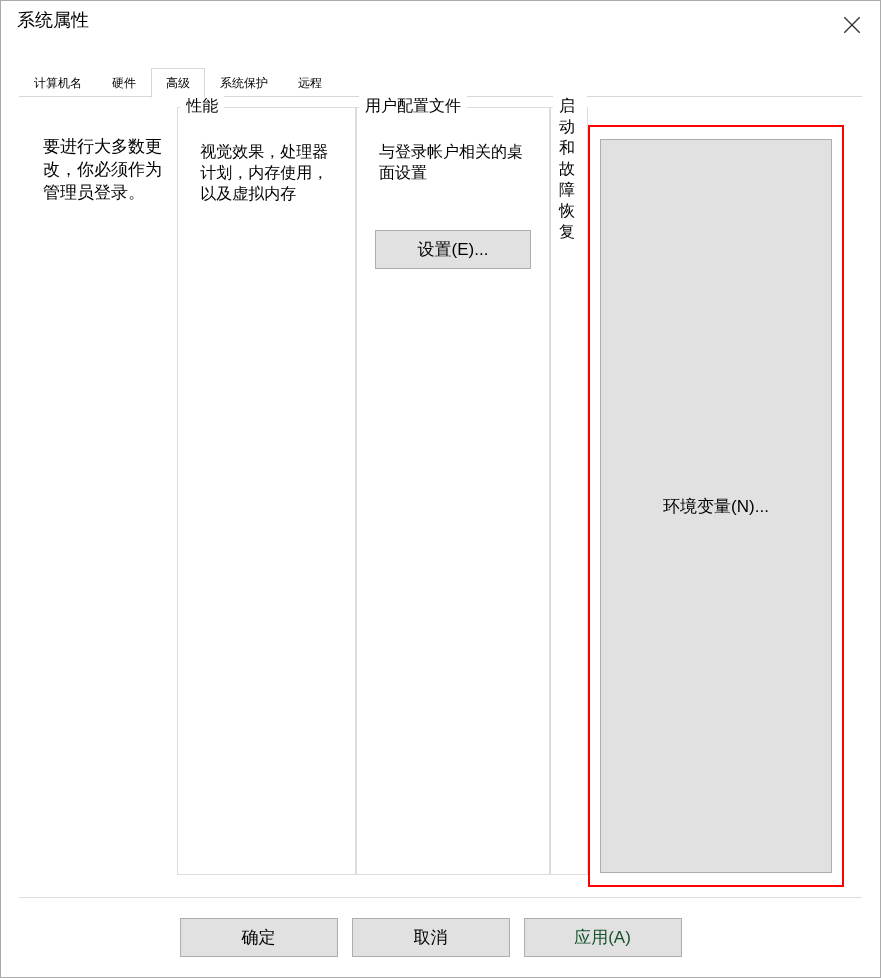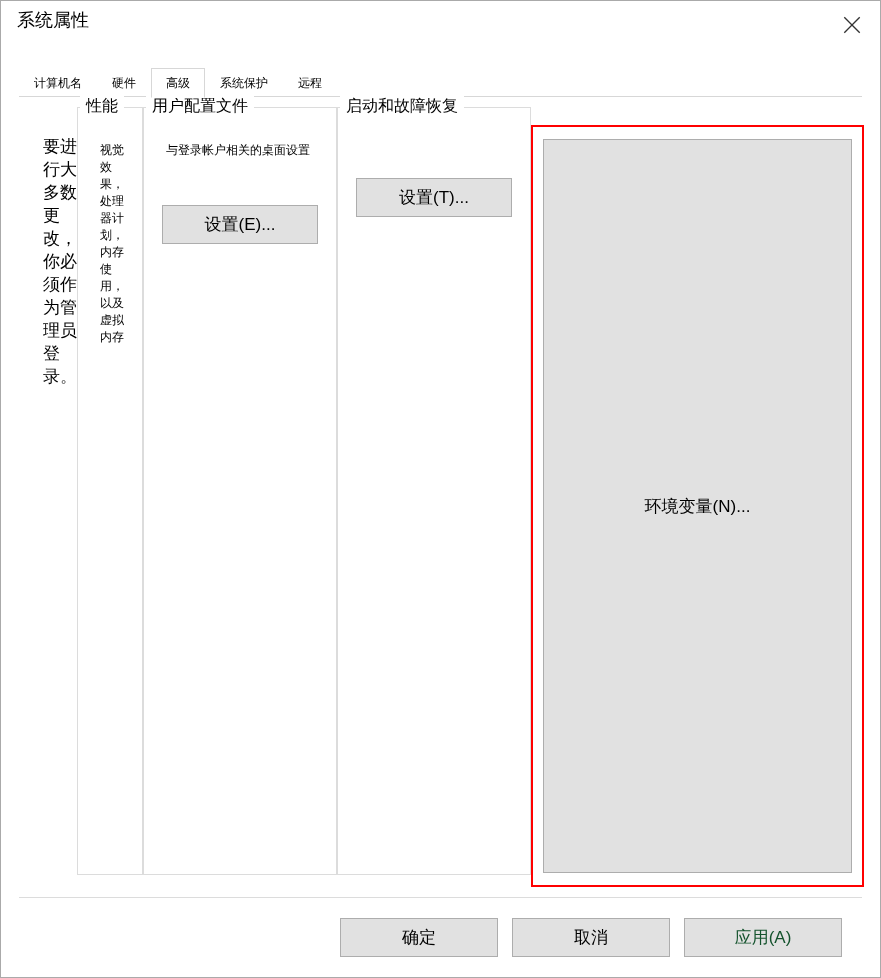--- a/index.html
+++ b/index.html
@@ -98,21 +98,21 @@
     }
     .group-label {
       position: absolute;
       top: -12px;
       left: 2px;
       background: #ffffff;
       padding: 0 6px;
       font-size: 16px;
     }
     .group-desc {
-      font-size: 12px;
+      font-size: 16px;
       margin: 10px 0 0 4px;
     }
     .group-btn-row {
       display: flex;
       justify-content: flex-end;
       margin-top: 48px;
     }
     .btn {
       background: #e1e1e1;
       border: 1px solid #adadad;
@@ -134,27 +134,27 @@
       justify-content: flex-end;
       margin-top: 18px;
       margin-bottom: 10px;
     }
     .env-highlight {
       border: 2px solid #ff0000;
       padding: 12px 10px;
       display: inline-flex;
     }
     .btn-env {
-      width: 309px;
+      width: 232px;
     }
     .footer {
       border-top: 1px solid #dcdcdc;
       padding: 20px 20px 20px 0;
       display: flex;
-      justify-content: flex-end;
+      justify-content: center;
       gap: 14px;
       margin: 0 18px;
     }
     .btn-footer {
       width: 158px;
     }
     .btn-footer.disabled {
       color: #14532d;
       cursor: default;
     }
@@ -198,23 +198,20 @@
     <div class="group profile">
       <div class="group-label">用户配置文件</div>
       <div class="group-desc">与登录帐户相关的桌面设置</div>
       <div class="group-btn-row">
         <button class="btn btn-settings">设置(E)...</button>
       </div>
     </div>
 
     <div class="group startup">
       <div class="group-label">启动和故障恢复</div>
-      <div class="group-btn-row">
-        <button class="btn btn-settings">设置(T)...</button>
-      </div>
     </div>
 
     <div class="env-row">
       <div class="env-highlight">
         <button class="btn btn-env">环境变量(N)...</button>
       </div>
     </div>
 
   </div>
 

